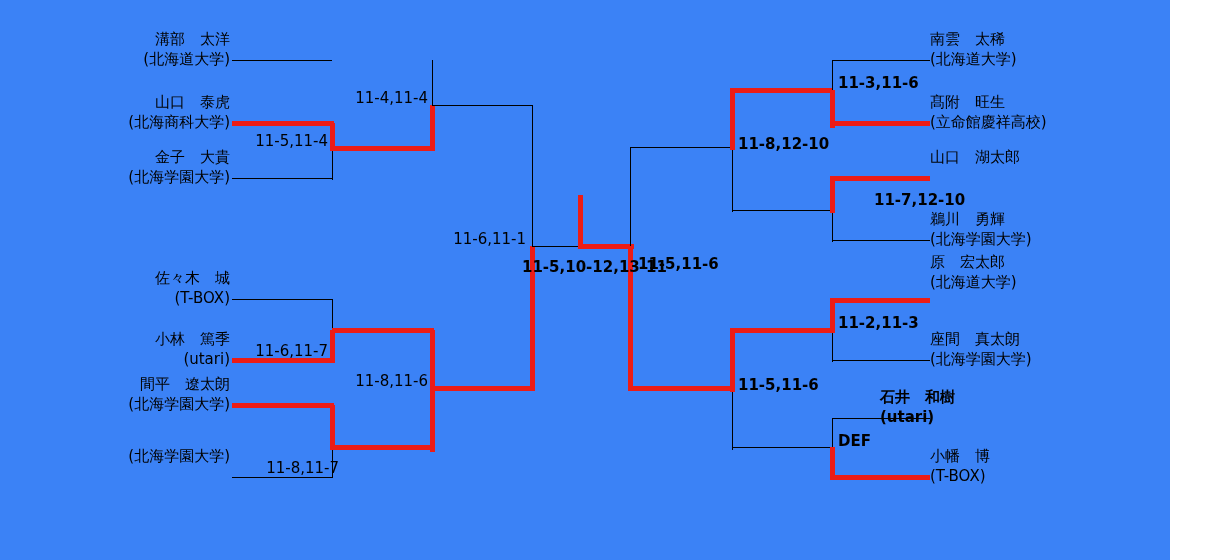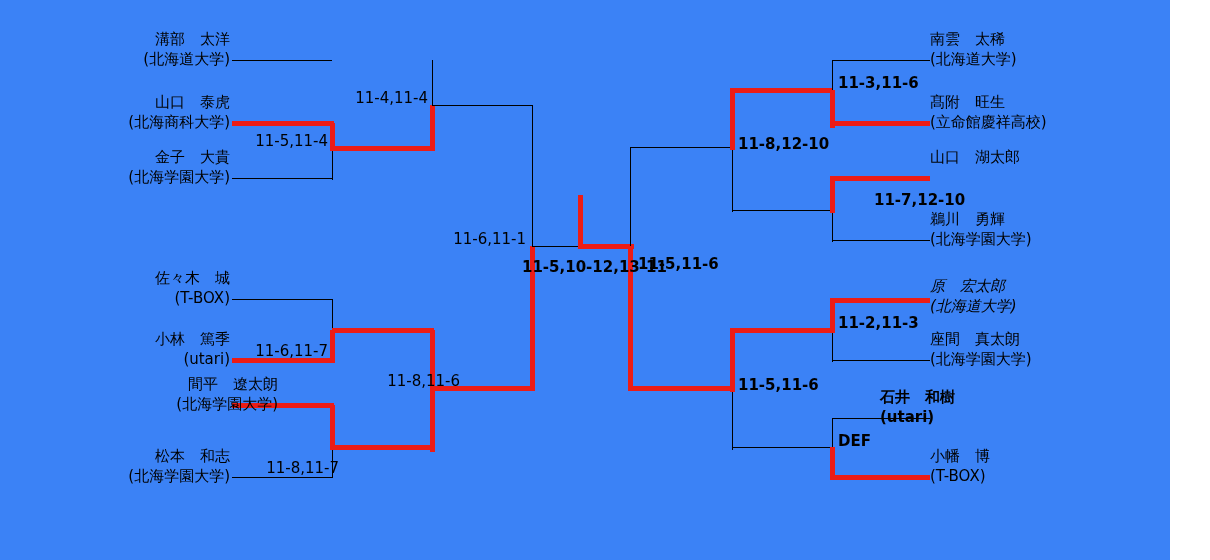--- a/index.html
+++ b/index.html
@@ -114,44 +114,43 @@
         <span class="af">(北海学園大学)</span>
       </div>
       <div class="plabel right-al" style="top: 268px; left: 0px; width: 230px;">
         <span class="nm">佐々木　城</span>
         <span class="af">(T-BOX)</span>
       </div>
       <div class="plabel right-al" style="top: 329px; left: 0px; width: 230px;">
         <span class="nm">小林　篤季</span>
         <span class="af">(utari)</span>
       </div>
-      <div class="plabel right-al" style="top: 374px; left: 0px; width: 230px; padding-left: 48px;">
+      <div class="plabel right-al" style="top: 374px; left: 0px; width: 230px;">
         <span class="nm">間平　遼太朗</span>
         <span class="af">(北海学園大学)</span>
       </div>
       <div class="plabel right-al" style="top: 446px; left: 0px; width: 230px;">
-        <span class="nm">松本　和志</span>
         <span class="af">(北海学園大学)</span>
       </div>
       <div class="plabel left-al" style="top: 29px; left: 930px; width: 280px;">
         <span class="nm">南雲　太稀</span>
         <span class="af">(北海道大学)</span>
       </div>
       <div class="plabel left-al" style="top: 92px; left: 930px; width: 280px;">
         <span class="nm">髙附　旺生</span>
         <span class="af">(立命館慶祥高校)</span>
       </div>
       <div class="plabel left-al" style="top: 147px; left: 930px; width: 280px;">
         <span class="nm">山口　湖太郎</span>
       </div>
       <div class="plabel left-al" style="top: 209px; left: 930px; width: 280px;">
         <span class="nm">鵜川　勇輝</span>
         <span class="af">(北海学園大学)</span>
       </div>
-      <div class="plabel left-al" style="top: 276px; left: 930px; width: 280px; font-style: italic;">
+      <div class="plabel left-al" style="top: 252px; left: 930px; width: 280px;">
         <span class="nm">原　宏太郎</span>
         <span class="af">(北海道大学)</span>
       </div>
       <div class="plabel left-al" style="top: 329px; left: 930px; width: 280px;">
         <span class="nm">座間　真太朗</span>
         <span class="af">(北海学園大学)</span>
       </div>
       <div class="plabel left-al" style="top: 387px; left: 880px; width: 280px; font-weight: bold;">
         <span class="nm">石井　和樹</span>
         <span class="af">(utari)</span>
@@ -159,21 +158,21 @@
       <div class="plabel left-al" style="top: 446px; left: 930px; width: 280px;">
         <span class="nm">小幡　博</span>
         <span class="af">(T-BOX)</span>
       </div>
     </div>
   <div id="scores-layer">
       <div class="score anchor-r" style="top: 133px; left: 0px; width: 328px;">11-5,11-4</div>
       <div class="score anchor-r" style="top: 90px; left: 0px; width: 428px;">11-4,11-4</div>
       <div class="score anchor-r" style="top: 343px; left: 0px; width: 328px;">11-6,11-7</div>
       <div class="score anchor-r" style="top: 460px; left: 11px; width: 328px;">11-8,11-7</div>
-      <div class="score anchor-r" style="top: 373px; left: 0px; width: 428px; margin-left: 32px;">11-8,11-6</div>
+      <div class="score anchor-r" style="top: 373px; left: 0px; width: 428px;">11-8,11-6</div>
       <div class="score anchor-r" style="top: 231px; left: 0px; width: 526px;">11-6,11-1</div>
       <div class="score anchor-l" style="top: 259px; left: 522px;">11-5,10-12,13-11</div>
       <div class="score anchor-l" style="top: 256px; left: 638px;">11-5,11-6</div>
       <div class="score anchor-l" style="top: 75px; left: 838px;">11-3,11-6</div>
       <div class="score anchor-l" style="top: 192px; left: 838px; margin-left: 36px;">11-7,12-10</div>
       <div class="score anchor-l" style="top: 136px; left: 738px;">11-8,12-10</div>
       <div class="score anchor-l" style="top: 315px; left: 838px;">11-2,11-3</div>
       <div class="score anchor-l" style="top: 433px; left: 838px;">DEF</div>
       <div class="score anchor-l" style="top: 377px; left: 738px;">11-5,11-6</div>
     </div>

